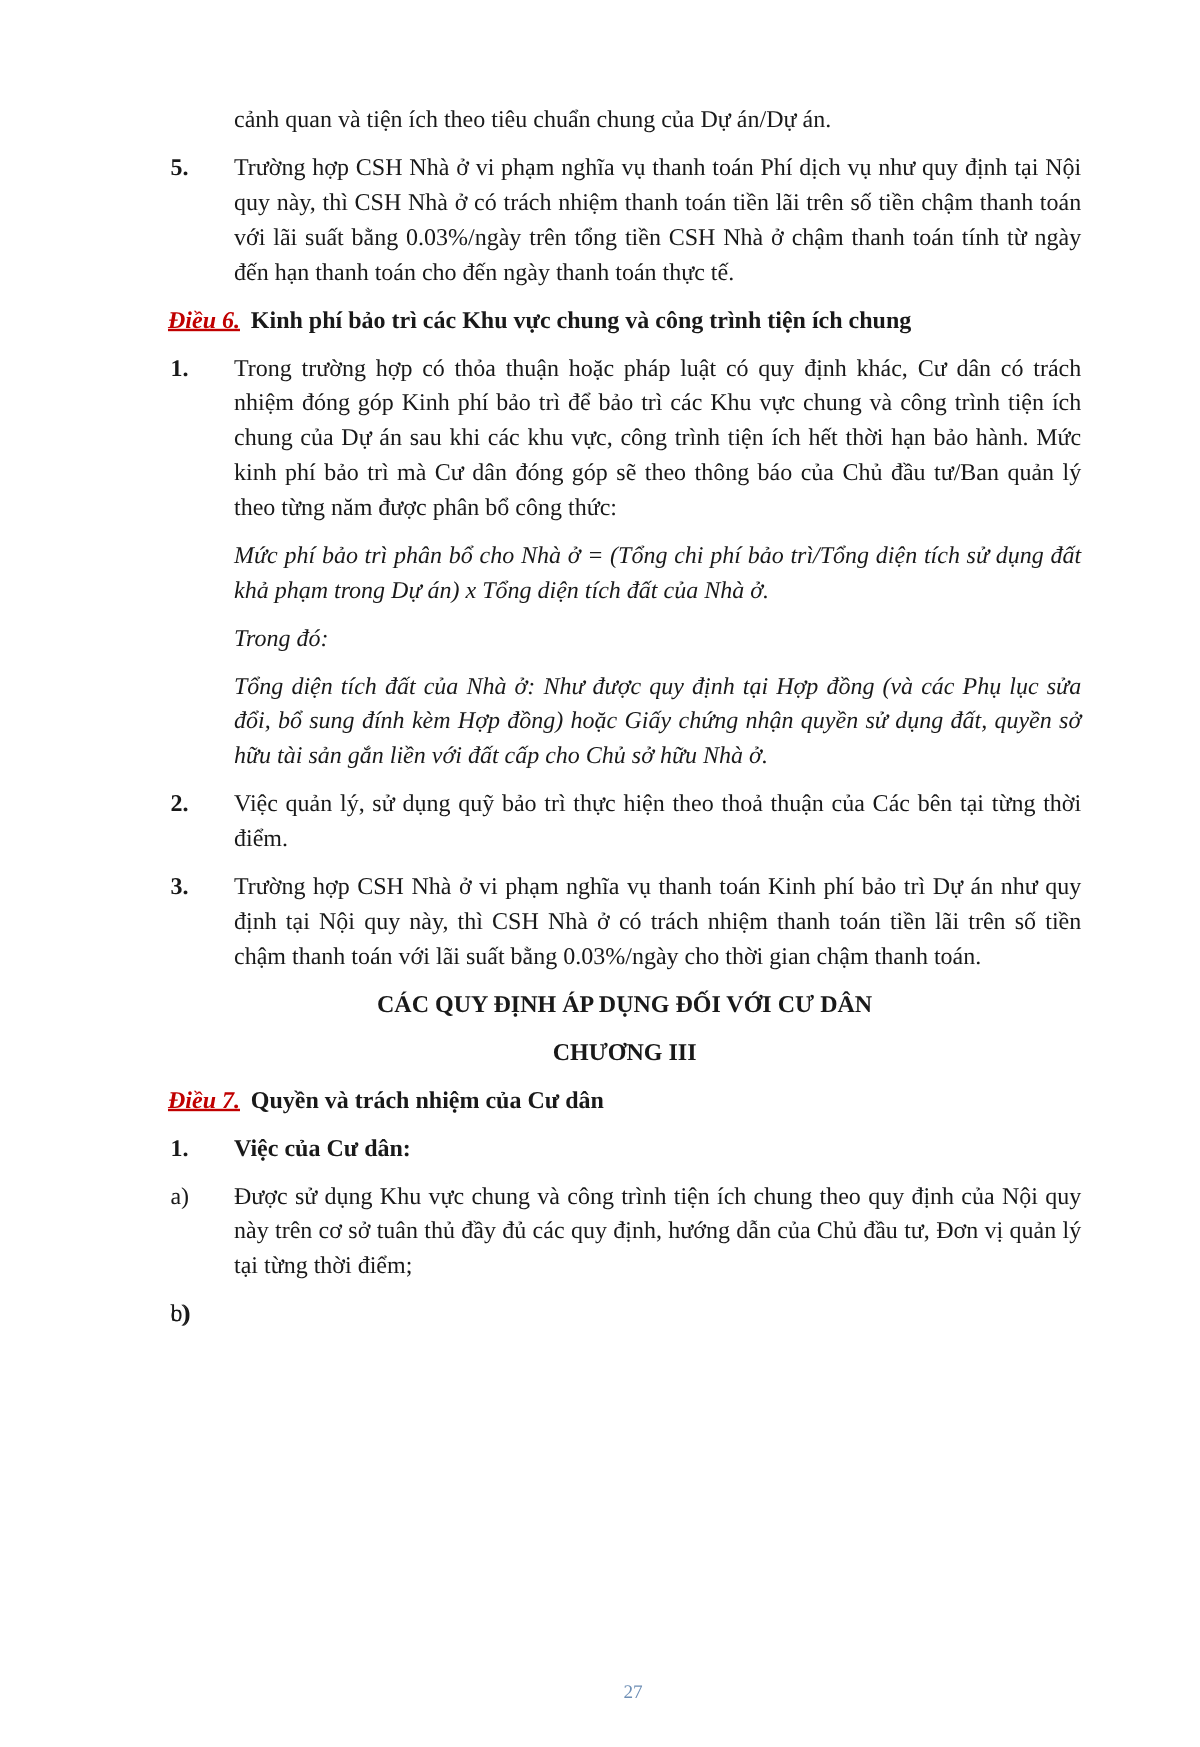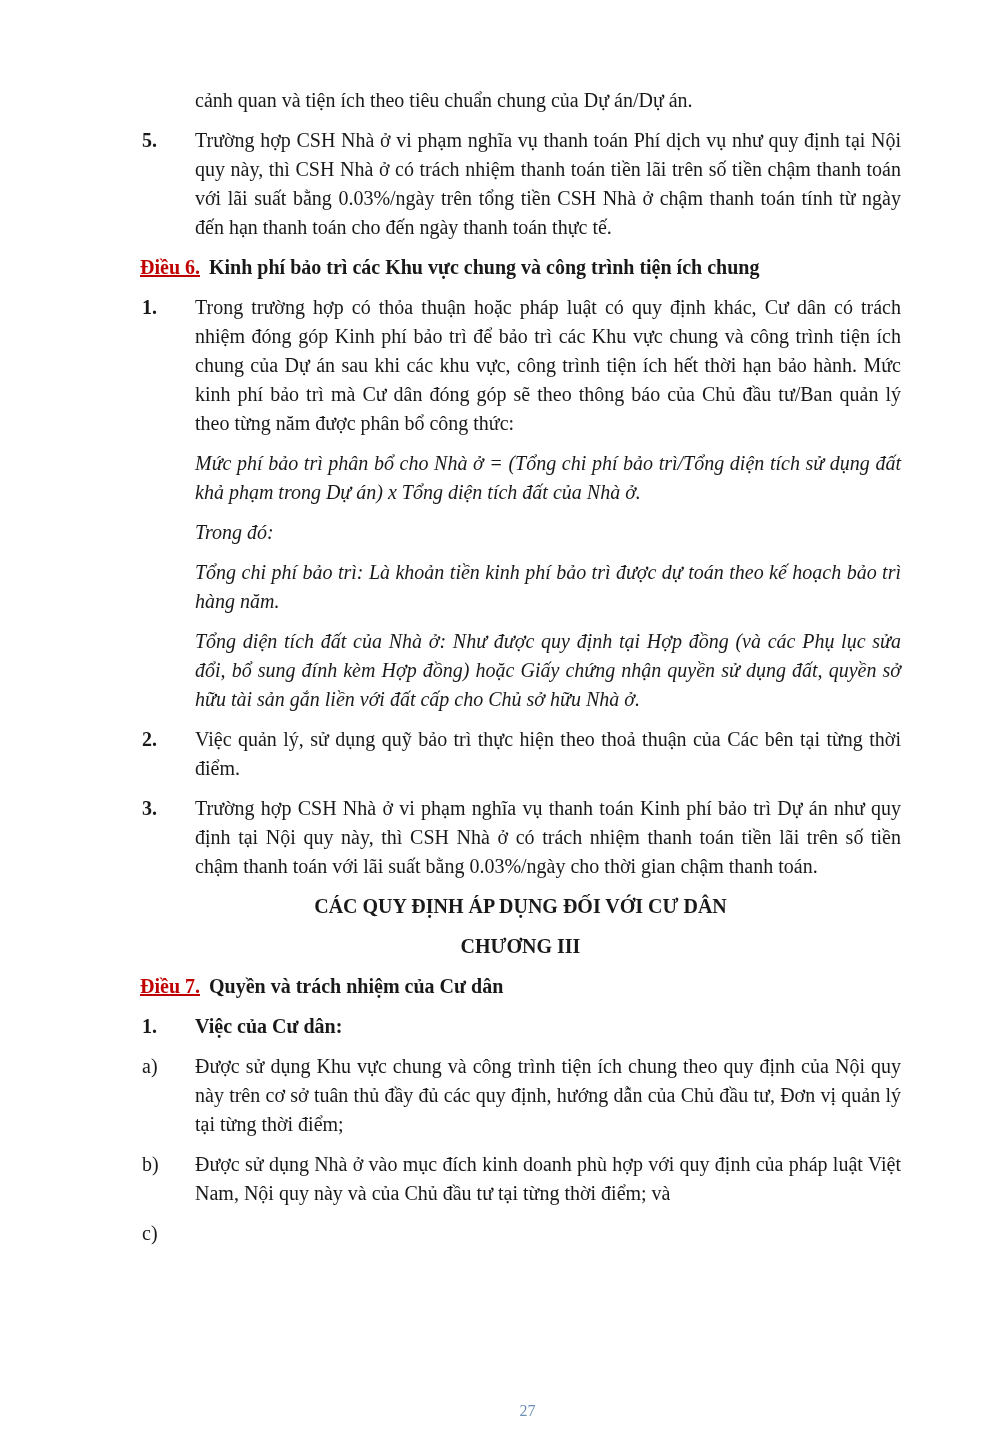--- a/index.html
+++ b/index.html
@@ -32,20 +32,21 @@
   .indent{padding-left:55px;}
   .item{position:relative;padding-left:55px;}
   .item > .num{position:absolute;left:2px;top:0;text-align:left;}
   .num-bold{font-weight:bold;}
   .bold-text{font-weight:bold;}
   .article-head{font-weight:bold;}
   .article-label{
     color:var(--article-label);
     text-decoration:underline;
     margin-right:9px;
+    font-style:italic;
   }
   .chapter{
     text-align:center !important;
     font-weight:bold;
   }
   .def{font-style:italic;padding-left:55px;}
   .pageno{
     position:absolute;
     top:1396px;
     left:140px;
@@ -74,21 +75,20 @@
 
     <div class="item">
       <span class="num num-bold">1.</span>
       <span>Trong trường hợp có thỏa thuận hoặc pháp luật có quy định khác, Cư dân có trách nhiệm đóng góp Kinh phí bảo trì để bảo trì các Khu vực chung và công trình tiện ích chung của Dự án sau khi các khu vực, công trình tiện ích hết thời hạn bảo hành. Mức kinh phí bảo trì mà Cư dân đóng góp sẽ theo thông báo của Chủ đầu tư/Ban quản lý theo từng năm được phân bổ công thức:</span>
     </div>
 
     <p class="def">Mức phí bảo trì phân bổ cho Nhà ở = (Tổng chi phí bảo trì/Tổng diện tích sử dụng đất khả phạm trong Dự án) x Tổng diện tích đất của Nhà ở.</p>
 
     <p class="def">Trong đó:</p>
 
-    <p class="def">Tổng chi phí bảo trì: Là khoản tiền kinh phí bảo trì được dự toán theo kế hoạch bảo trì hàng năm.</p>
 
 
     <p class="def">Tổng diện tích đất của Nhà ở: Như được quy định tại Hợp đồng (và các Phụ lục sửa đổi, bổ sung đính kèm Hợp đồng) hoặc Giấy chứng nhận quyền sử dụng đất, quyền sở hữu tài sản gắn liền với đất cấp cho Chủ sở hữu Nhà ở.</p>
 
     <div class="item">
       <span class="num num-bold">2.</span>
       <span>Việc quản lý, sử dụng quỹ bảo trì thực hiện theo thoả thuận của Các bên tại từng thời điểm.</span>
     </div>
 
     <div class="item">
@@ -109,21 +109,20 @@
       <span class="bold-text">Việc của Cư dân:</span>
     </div>
 
     <div class="item">
       <span class="num">a)</span>
       <span>Được sử dụng Khu vực chung và công trình tiện ích chung theo quy định của Nội quy này trên cơ sở tuân thủ đầy đủ các quy định, hướng dẫn của Chủ đầu tư, Đơn vị quản lý tại từng thời điểm;</span>
     </div>
 
     <div class="item">
       <span class="num">b)</span>
-      <span>Được sử dụng Nhà ở vào mục đích kinh doanh phù hợp với quy định của pháp luật Việt Nam, Nội quy này và của Chủ đầu tư tại từng thời điểm; và</span>
     </div>
 
     <div class="item">
       <span class="num">c)</span>
     </div>
 
   </div>
 
   <div class="pageno">27</div>
 </div>

